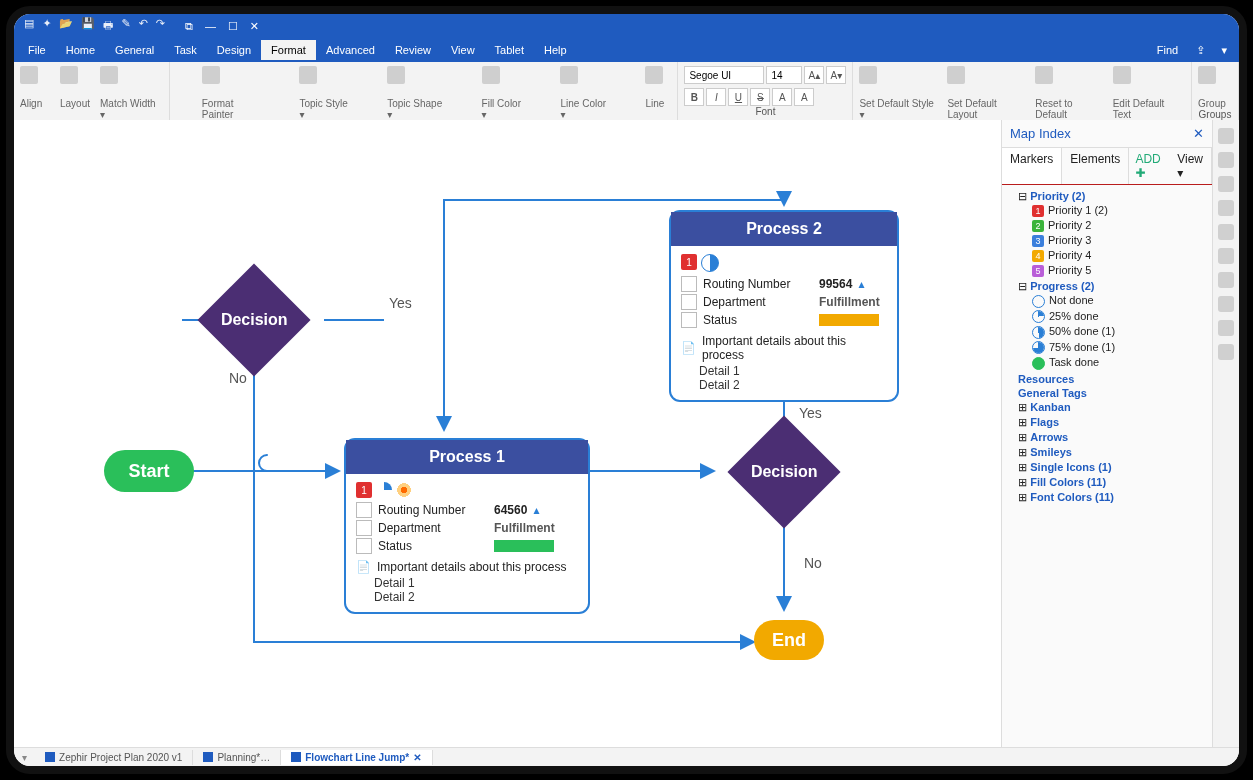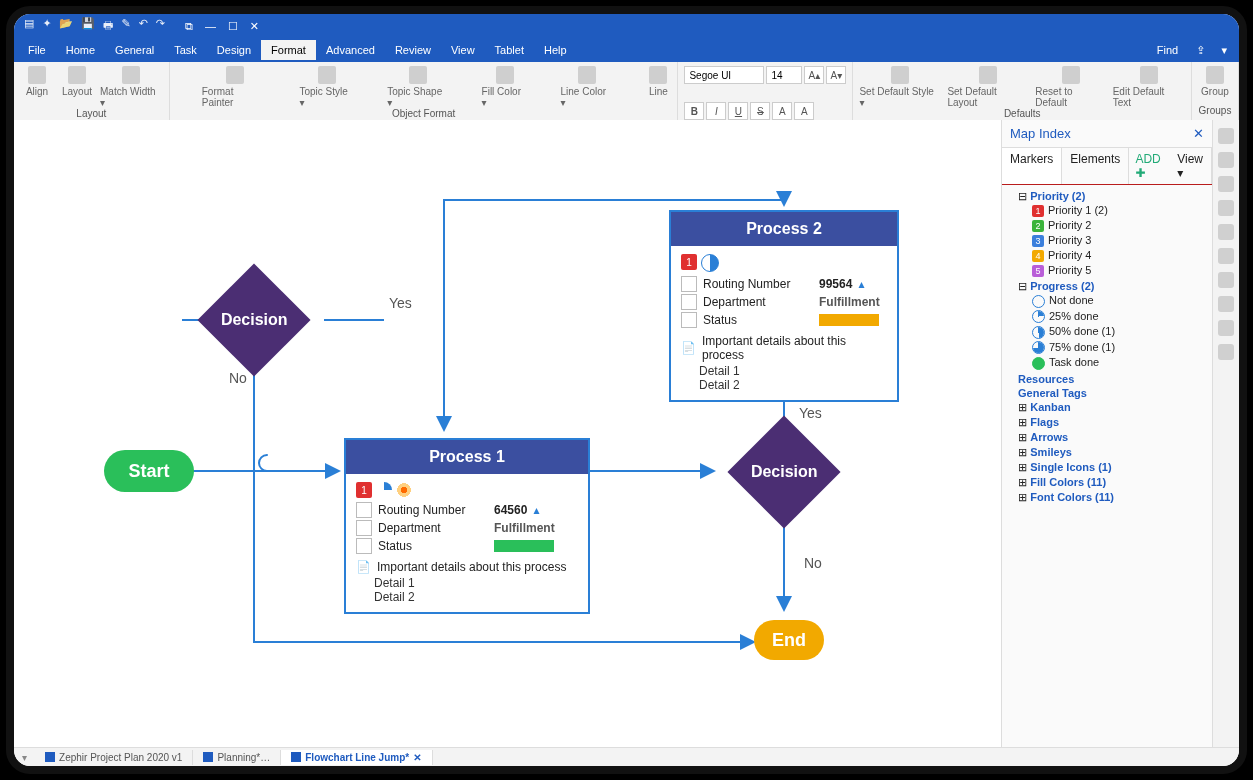--- a/index.html
+++ b/index.html
@@ -10,24 +10,24 @@
 .titlebar .qat span{opacity:.9;}
 .titlebar .title{flex:1;text-align:center;}
 .titlebar .winctrl{display:flex;gap:12px;padding:0 10px;}
 .menubar{height:24px;background:#1f5bbf;display:flex;align-items:center;color:#fff;font-size:11px;padding:0 4px;}
 .menubar .m{padding:4px 10px;cursor:pointer;}
 .menubar .m.active{background:#f3f3f3;color:#000;}
 .menubar .find{margin-left:auto;padding:4px 10px;}
 .ribbon{height:58px;background:#f3f3f3;border-bottom:1px solid #ddd;display:flex;font-size:10px;color:#555;}
 .group{border-right:1px solid #ddd;padding:4px 6px;display:flex;flex-direction:column;justify-content:space-between;}
 .group .items{display:flex;gap:6px;align-items:flex-start;}
-.rbtn{display:flex;flex-direction:column;align-items:center;gap:2px;min-width:34px;color:#666;}
+.rbtn{display:flex;flex-direction:column;gap:14px;min-width:34px;color:#666;}
 .rbtn .ic{width:18px;height:18px;background:#cfcfcf;border-radius:2px;}
 .rbtn.sm{min-width:26px;margin-left:26px;}
-.fontbox{display:flex;flex-direction:column;gap:18px;}
+.fontbox{display:flex;flex-direction:column;gap:4px;}
 .fontrow{display:flex;gap:2px;align-items:center;}
 .fontrow input{width:70px;height:16px;font-size:10px;border:1px solid #ccc;padding:0 4px;}
 .fontrow .sz{width:26px;}
 .fbtn{width:18px;height:16px;border:1px solid #ccc;background:#fff;font-size:10px;display:flex;align-items:center;justify-content:center;}
 .content{position:absolute;top:106px;bottom:18px;left:0;right:0;display:flex;}
 .canvas{flex:1;position:relative;background:#fff;overflow:hidden;}
 .panel{width:210px;border-left:1px solid #ddd;background:#fafafa;display:flex;flex-direction:column;font-size:11px;}
 .panel-head{padding:6px 8px;border-bottom:1px solid #ddd;color:#1f5bbf;font-size:13px;display:flex;justify-content:space-between;}
 .panel-tabs{display:flex;border-bottom:1px solid #b91c1c;font-size:12px;}
 .panel-tabs .t{padding:4px 8px;border-right:1px solid #ddd;}
@@ -52,21 +52,21 @@
 .dtab{padding:2px 10px;border-right:1px solid #ddd;color:#555;display:flex;gap:4px;align-items:center;}
 .dtab.active{background:#fff;color:#1f5bbf;font-weight:600;}
 .dtab .dic{width:10px;height:10px;background:#1f5bbf;}
 
 .node{position:absolute;box-sizing:border-box;}
 .start,.end{border-radius:22px;color:#fff;font-size:18px;font-weight:600;display:flex;align-items:center;justify-content:center;}
 .start{background:#2abf5a;}
 .end{background:#f2a900;}
 .diamond{background:#4b2e73;color:#fff;display:flex;align-items:center;justify-content:center;transform:rotate(45deg);font-size:16px;font-weight:600;}
 .diamond span{transform:rotate(-45deg);}
-.proc{border:2px solid #2a7fd6;border-radius:0;background:#fff;}
+.proc{border:2px solid #2a7fd6;border-radius:11px;background:#fff;}
 .proc .ph{background:#3b4fa0;color:#fff;font-size:16px;font-weight:600;text-align:center;padding:8px 0;}
 .proc .pb{padding:8px 10px;font-size:12px;}
 .prow{display:flex;align-items:center;gap:6px;margin:2px 0;}
 .pic{width:14px;height:14px;border:1px solid #bbb;}
 .plabel{flex:0 0 110px;}
 .pval{font-weight:600;}
 .pval.fill{color:#555;}
 .pbar{display:inline-block;height:12px;width:60px;}
 .pbar.g{background:#2abf5a;} .pbar.o{background:#f2a900;}
 .note{margin-top:6px;}

